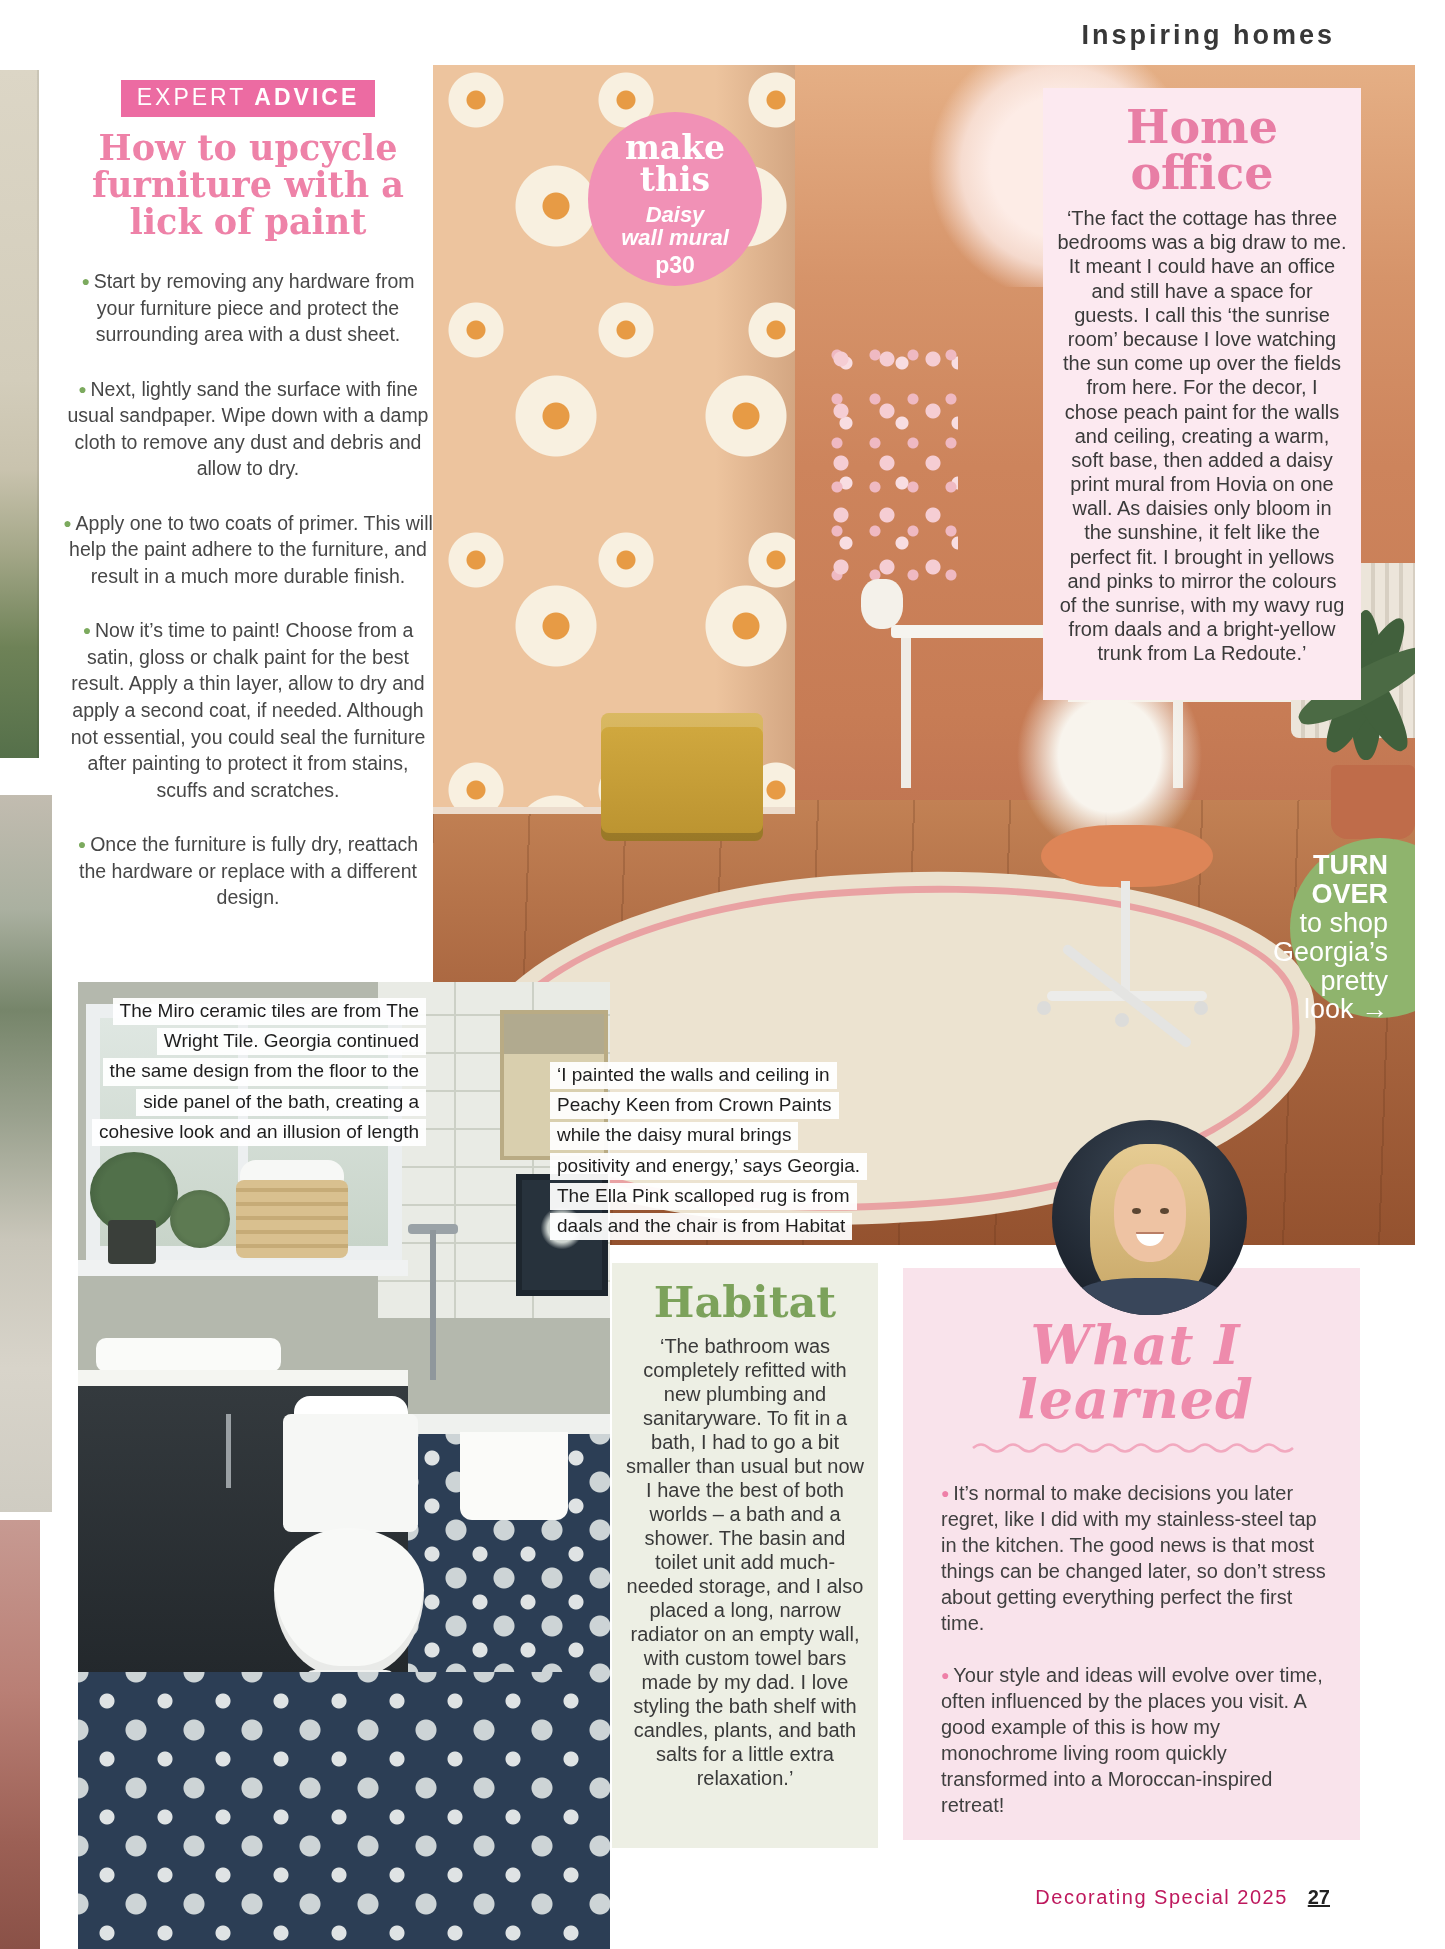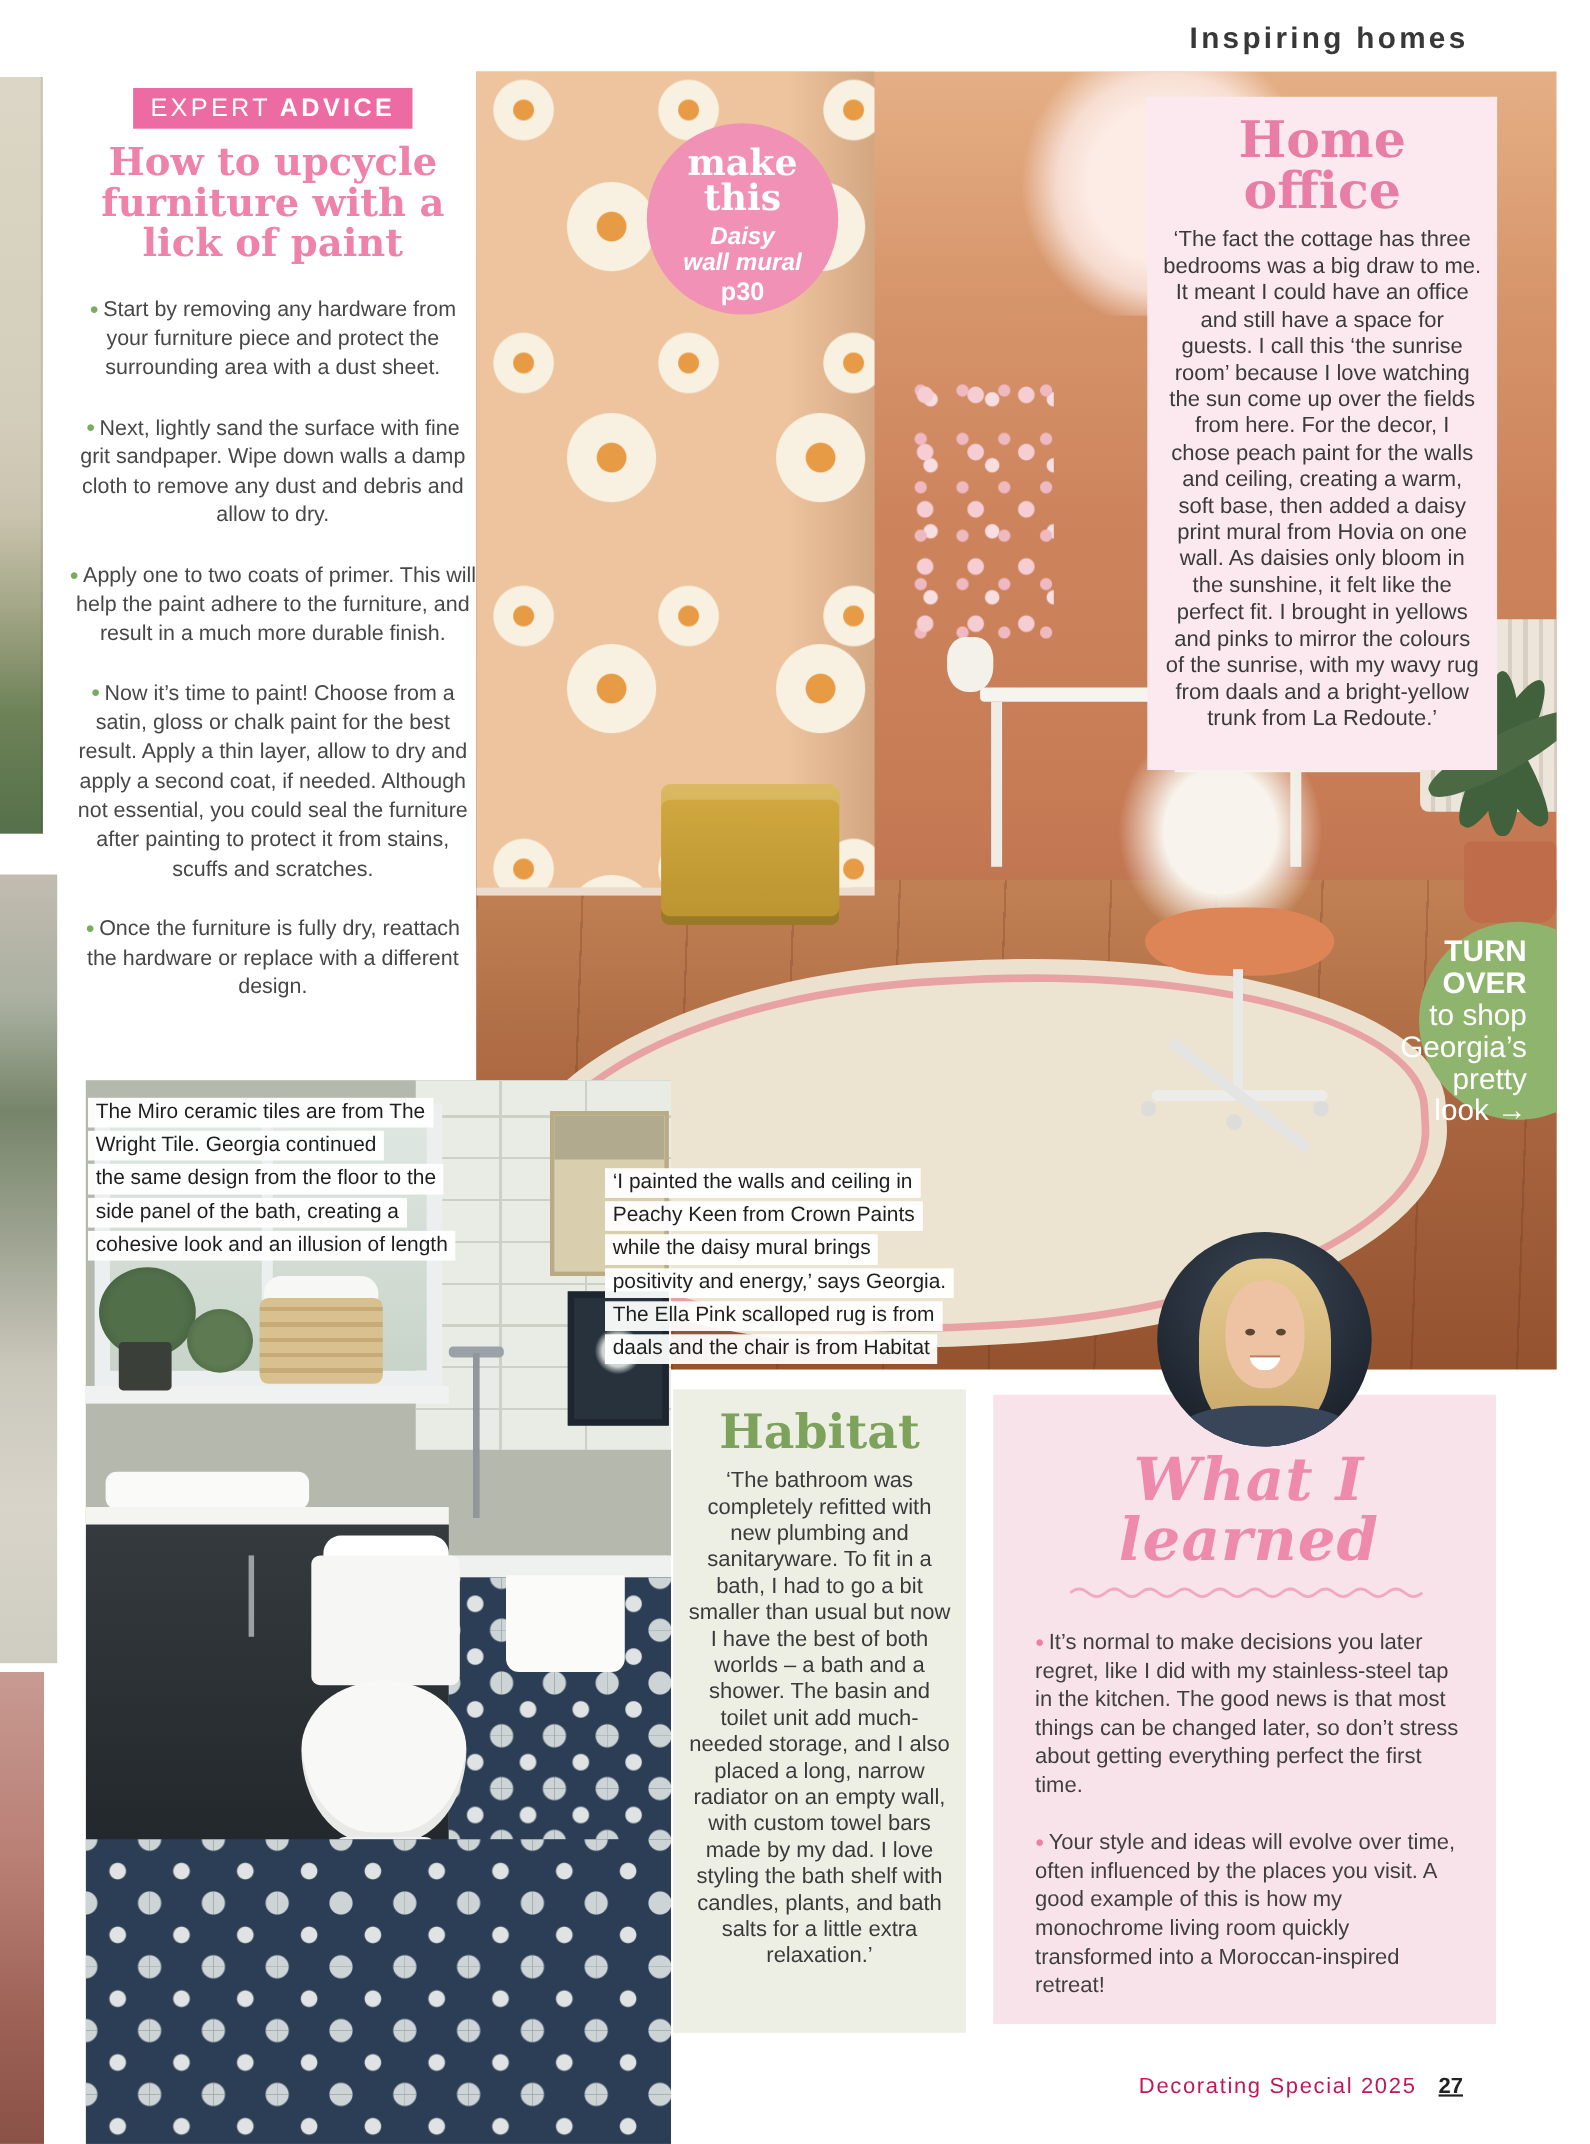--- a/index.html
+++ b/index.html
@@ -115,21 +115,21 @@
   .turn-circle{position:absolute;left:1290px;top:838px;width:180px;height:180px;border-radius:50%;background:#8fb46d;}
   .turn-text{position:absolute;top:13px;right:82px;text-align:right;color:#fff;font-size:27px;line-height:1.07;}
   .turn-text .b{font-weight:800;}
 
   
   .cap{position:absolute;z-index:6;}
   .cap .line{margin-bottom:3px;}
   .cap .line span{display:inline-block;background:rgba(255,255,255,.94);color:#1e1e1e;
     font-size:19px;line-height:1.22;padding:1px 7px 3px;}
   .cap-office{left:550px;top:1062px;}
-  .cap-bath{left:80px;top:998px;}
+  .cap-bath{left:92px;top:998px;text-align:right;}
 
   
   .avatar{position:absolute;left:1052px;top:1120px;width:195px;height:195px;border-radius:50%;overflow:hidden;
     background:radial-gradient(circle at 50% 30%,#3a4654,#1d242e 75%);z-index:8;}
   .avatar .hair{position:absolute;left:38px;top:24px;width:120px;height:160px;
     background:linear-gradient(180deg,#e6cc93,#c9a868);border-radius:46% 46% 40% 40%;}
   .avatar .face{position:absolute;left:62px;top:44px;width:72px;height:98px;background:#eec3a3;border-radius:46%;}
   .avatar .eye{position:absolute;top:88px;width:9px;height:6px;border-radius:50%;background:#5c4632;}
   .avatar .e1{left:80px;} .avatar .e2{left:108px;}
   .avatar .smile{position:absolute;left:84px;top:112px;width:28px;height:12px;background:#fff;
@@ -212,21 +212,21 @@
   <div class="strip strip-top"></div>
   <div class="strip strip-mid"></div>
   <div class="strip strip-bot"></div>
 
   <div class="col-left">
     <div class="adv-badge">
       <span class="lt">EXPERT</span><span class="bd">ADVICE</span>
     </div>
     <h1 class="adv-title">How to upcycle furniture with a lick of paint</h1>
     <p class="adv-bullet">Start by removing any hardware from your furniture piece and protect the surrounding area with a dust sheet.</p>
-    <p class="adv-bullet">Next, lightly sand the surface with fine grit sandpaper. Wipe down walls a damp cloth to remove any dust and debris and allow to dry.</p>
+    <p class="adv-bullet">Next, lightly sand the surface with fine usual sandpaper. Wipe down with a damp cloth to remove any dust and debris and allow to dry.</p>
     <p class="adv-bullet">Apply one to two coats of primer. This will help the paint adhere to the furniture, and result in a much more durable finish.</p>
     <p class="adv-bullet">Now it’s time to paint! Choose from a satin, gloss or chalk paint for the best result. Apply a thin layer, allow to dry and apply a second coat, if needed. Although not essential, you could seal the furniture after painting to protect it from stains, scuffs and scratches.</p>
     <p class="adv-bullet">Once the furniture is fully dry, reattach the hardware or replace with a different design.</p>
   </div>
 
   <div class="photo-office">
     <div class="office-floor"></div>
     <div class="daisy-mural"></div>
     <div class="pendant"></div>
     <div class="o-blind"></div>

